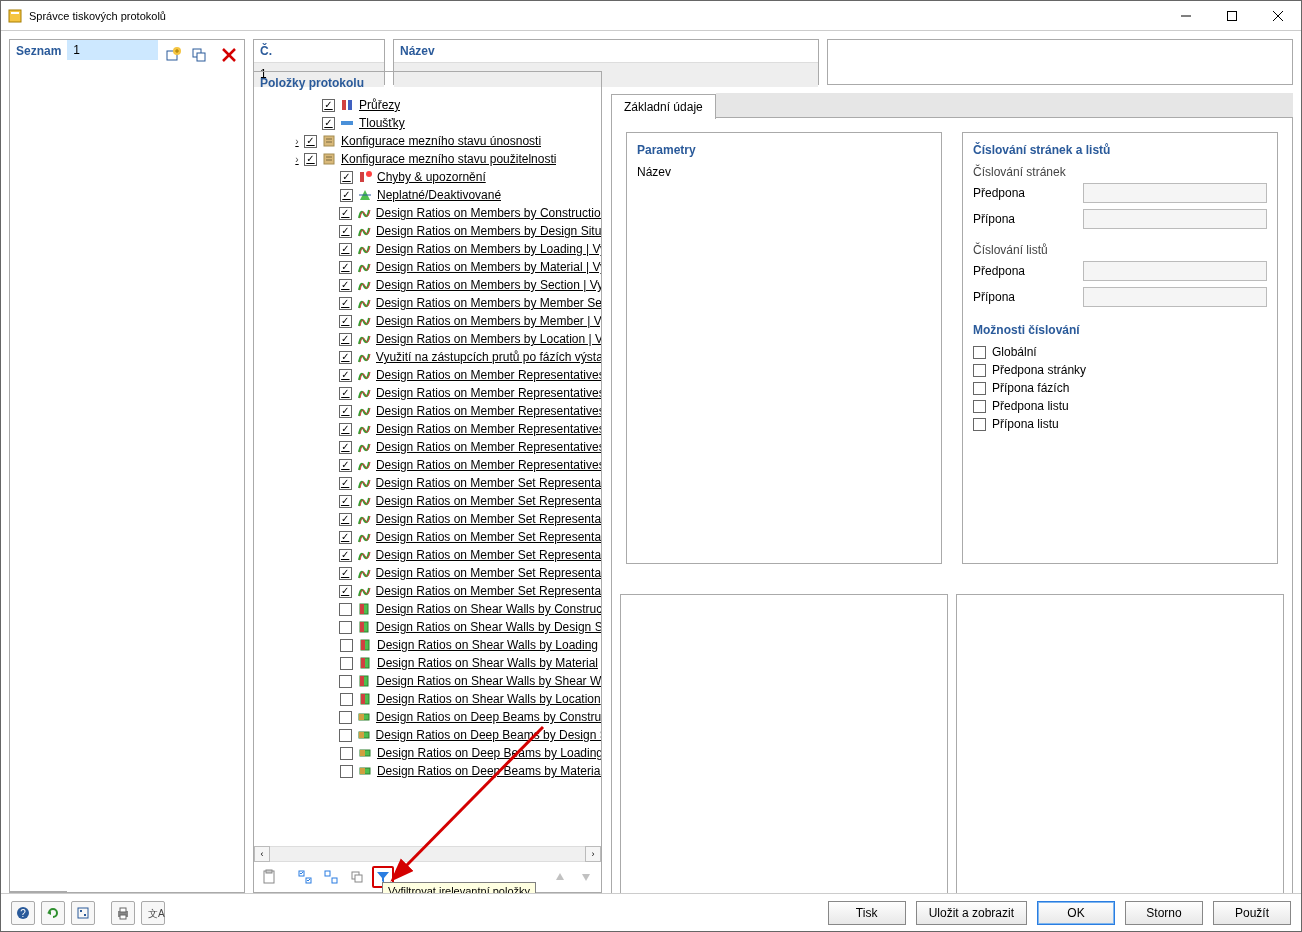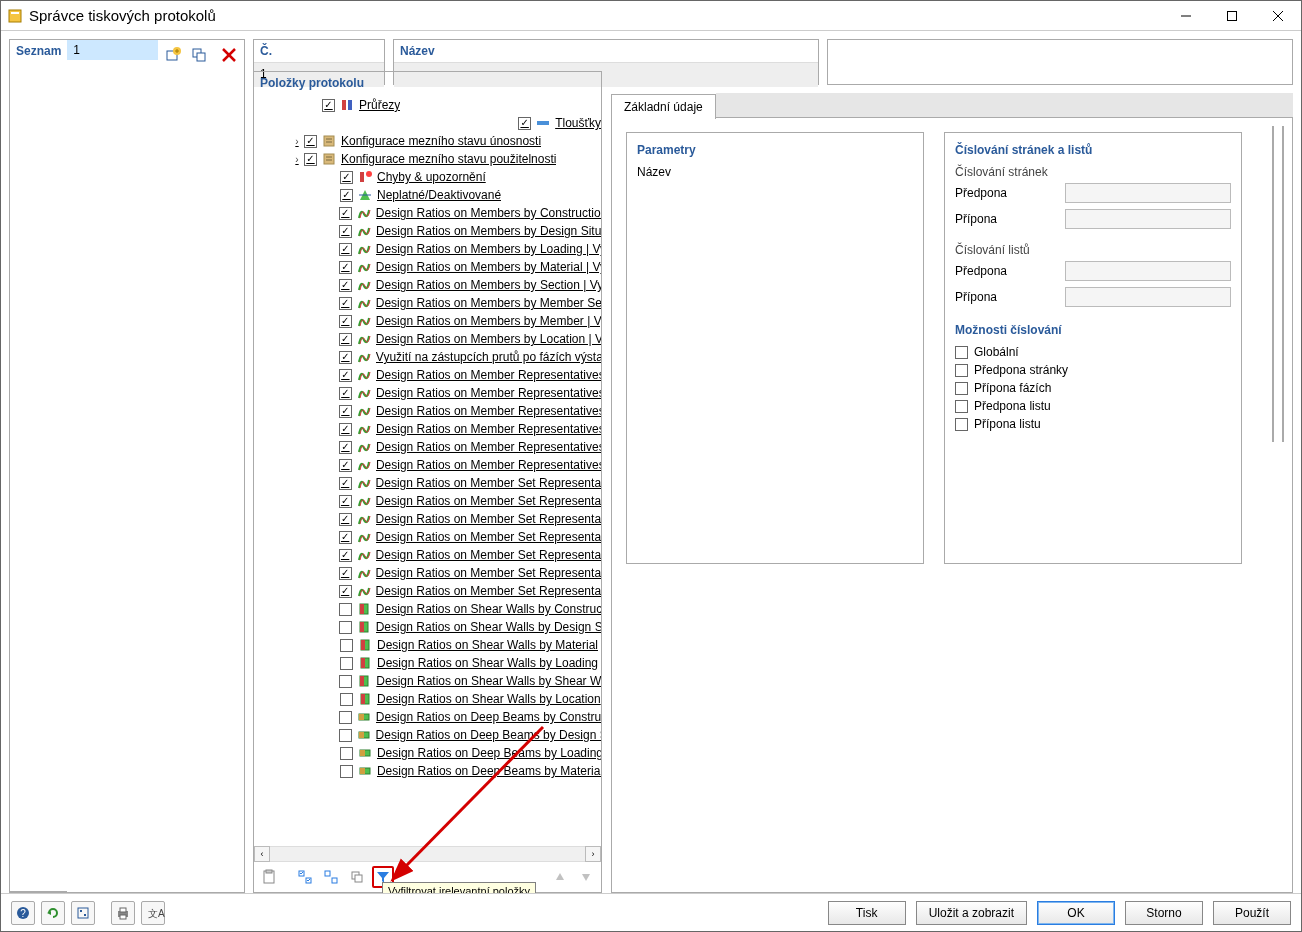--- a/index.html
+++ b/index.html
@@ -1,21 +1,21 @@
 <!DOCTYPE html>
 <html><head>
 <meta charset="utf-8">
 <style>
   * { box-sizing: border-box; }
   body { margin:0; font-family: "Segoe UI", Tahoma, Arial, sans-serif; font-size:12px; color:#000; background:#fff; overflow:hidden; }
   .window { width:1302px; height:932px; border:1px solid #666; background:#fff; display:flex; flex-direction:column; }
   
   .titlebar { height:30px; display:flex; align-items:center; padding-left:6px; border-bottom:1px solid #ccc; }
   .titlebar .icon { width:16px; height:16px; margin-right:6px; display:inline-flex; align-items:center; justify-content:center; }
-  .titlebar .title { flex:1; font-size:15px; }
+  .titlebar .title { flex:1; font-size:11px; }
   .win-btns { display:flex; height:100%; }
   .win-btn { width:46px; display:flex; align-items:center; justify-content:center; font-size:14px; }
   
   .content { flex:1; display:flex; padding:8px 8px 0 8px; gap:8px; overflow:hidden; }
   
   .list-panel { width:236px; border:1px solid #aaa; display:flex; flex-direction:row; }
   .list-header { border-bottom:1px solid #aaa; padding:4px 6px; color:#2a5a9a; font-weight:600; }
   .list-body { flex:1; }
   .list-row { padding:3px 6px; }
   .list-row.sel { background:#cde8ff; }
@@ -151,21 +151,21 @@
                   <span class="tw"></span>
                   <span class="chk checked"></span>
                   <span class="tree-icon">
                     <svg width="14" height="14">
                       <rect x="2" y="2" width="4" height="10" fill="#d04040"></rect>
                       <rect x="8" y="2" width="4" height="10" fill="#4060c0"></rect>
                     </svg>
                   </span>
                   <span class="tree-label">Průřezy</span>
                 </div>
-                <div class="tree-row" style="padding-left: 54px; justify-content: flex-end;">
+                <div class="tree-row" style="padding-left: 54px;">
                   <span class="tw"></span>
                   <span class="chk checked"></span>
                   <span class="tree-icon">
                     <svg width="14" height="14">
                       <rect x="1" y="5" width="12" height="4" fill="#4a90d9"></rect>
                     </svg>
                   </span>
                   <span class="tree-label">Tloušťky</span>
                 </div>
                 <div class="tree-row" style="padding-left: 36px;">
@@ -480,32 +480,32 @@
                 </div>
                 <div class="tree-row" style="padding-left: 72px;">
                   <span class="tw"></span>
                   <span class="chk"></span>
                   <span class="tree-icon">
                     <svg width="14" height="14">
                       <rect x="3" y="2" width="8" height="10" fill="#4fbf4f" stroke="#2f7f2f"></rect>
                       <rect x="3" y="2" width="4" height="10" fill="#d04040"></rect>
                     </svg>
                   </span>
-                  <span class="tree-label">Design Ratios on Shear Walls by Material</span>
+                  <span class="tree-label">Design Ratios on Shear Walls by Loading</span>
                 </div>
                 <div class="tree-row" style="padding-left: 72px;">
                   <span class="tw"></span>
                   <span class="chk"></span>
                   <span class="tree-icon">
                     <svg width="14" height="14">
                       <rect x="3" y="2" width="8" height="10" fill="#4fbf4f" stroke="#2f7f2f"></rect>
                       <rect x="3" y="2" width="4" height="10" fill="#d04040"></rect>
                     </svg>
                   </span>
-                  <span class="tree-label">Design Ratios on Shear Walls by Loading</span>
+                  <span class="tree-label">Design Ratios on Shear Walls by Material</span>
                 </div>
                 <div class="tree-row" style="padding-left: 72px;">
                   <span class="tw"></span>
                   <span class="chk"></span>
                   <span class="tree-icon">
                     <svg width="14" height="14">
                       <rect x="3" y="2" width="8" height="10" fill="#4fbf4f" stroke="#2f7f2f"></rect>
                       <rect x="3" y="2" width="4" height="10" fill="#d04040"></rect>
                     </svg>
                   </span>
@@ -651,21 +651,21 @@
               <div class="inp" style="background:#eee;"></div>
             </div>
             <div class="labeled-box" style="flex:1;"></div>
           </div>
         </div>
 
         <div class="tabs">
           <div class="tab">Základní údaje</div>
           <div class="tabs-filler"></div>
         </div>
-        <div class="tab-content" style="flex-direction:row;gap:24px;">
+        <div class="tab-content" style="flex-direction:column;gap:24px;">
           <div style="display:flex; gap:8px; flex:1;">
             <div class="panel-left" style="border:none; padding:6px;">
               <div style="border:1px solid #aaa; padding:10px; height:432px;">
                 <div class="panel-title">Parametry</div>
                 <div class="form-row">
                   <div class="flabel">Název</div>
                 </div>
                 <div class="finput" style="height:22px;"></div>
               </div>
             </div>

